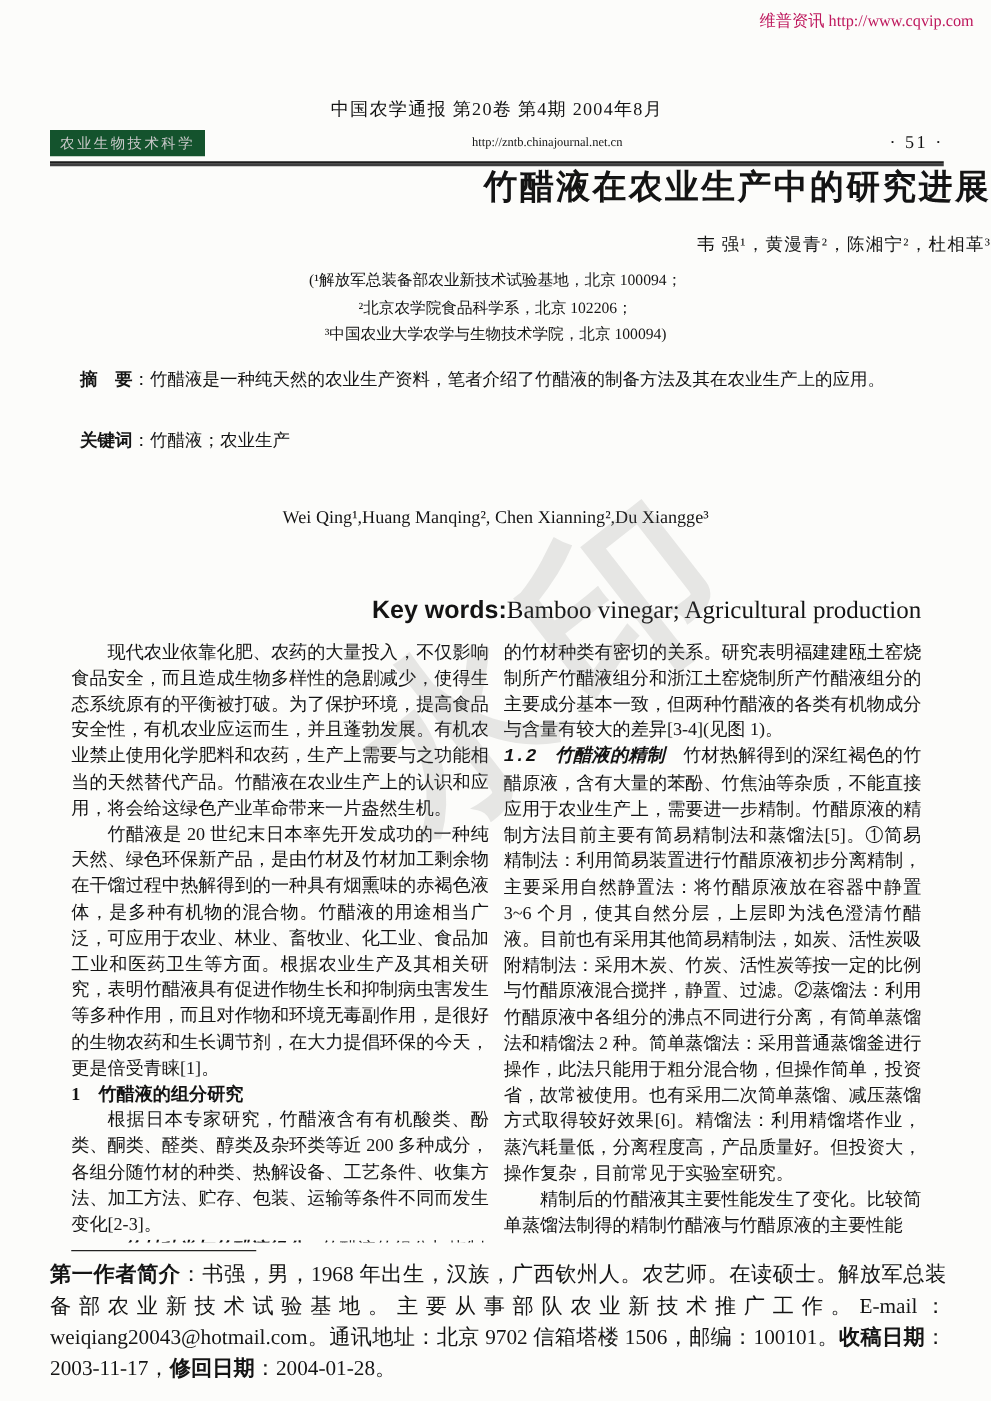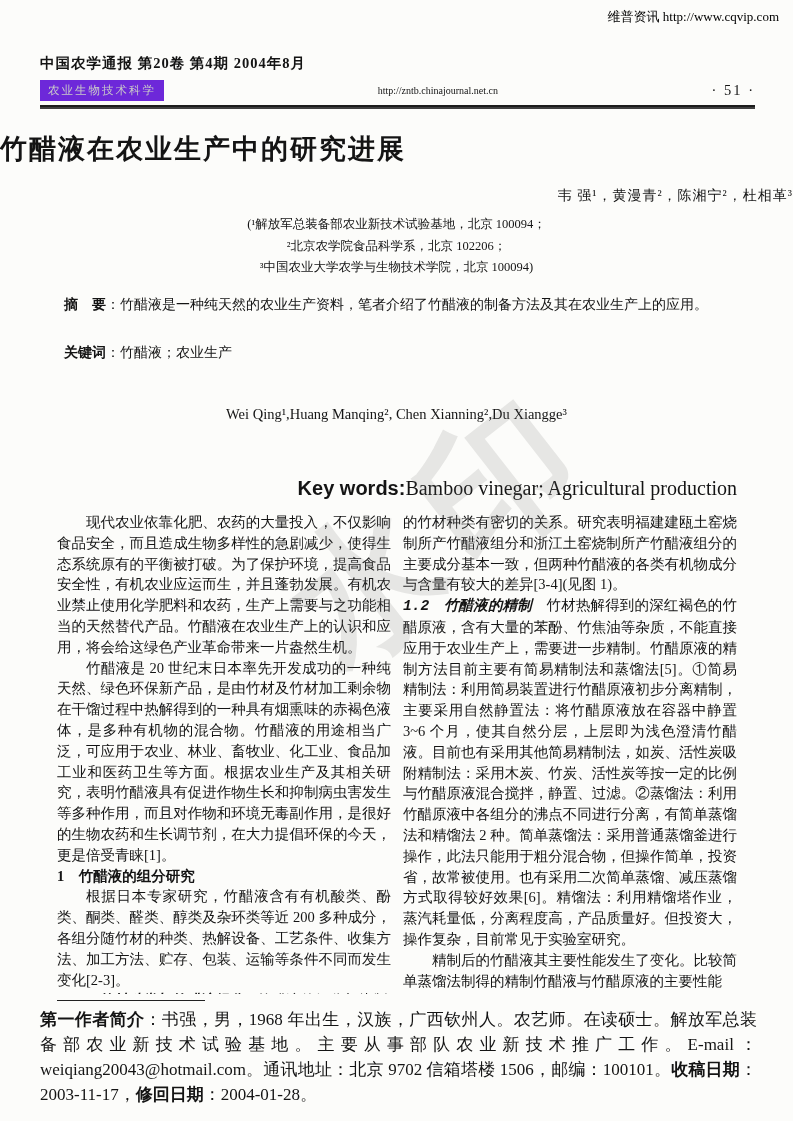--- a/index.html
+++ b/index.html
@@ -2,32 +2,32 @@
 <html><head>
 <meta charset="utf-8">
 <style>
   * { margin:0; padding:0; box-sizing:border-box; }
   html,body { background:#e8e8e6; }
   .page {
     position:relative; width:793px; height:1121px; margin:0 auto;
     background:#fcfcfa; color:#141414; overflow:hidden;
     font-family:"Liberation Serif","DejaVu Serif",serif;
   }
-  .scan-credit { position:absolute; top:8px; right:14px; font-size:13px; color:#000000; }
+  .scan-credit { position:absolute; top:8px; right:14px; font-size:13px; color:#be185d; }
   .header { position:absolute; top:54px; left:40px; right:38px; }
-  .journal-line { font-size:14.5px; font-weight:bold; letter-spacing:1px; }
+  .journal-line { text-align:center; font-size:14.5px; font-weight:normal; letter-spacing:1px;margin-top:24px; }
   .header-row { display:flex; align-items:center; margin-top:7px; }
   .section-badge {
-    background:#6d28d9; color:#c9c9c9; font-size:11.5px; letter-spacing:2px;
+    background:#14532d; color:#c9c9c9; font-size:11.5px; letter-spacing:2px;
     padding:3px 8px; white-space:nowrap;
   }
   .site-url { flex:1; text-align:center; font-size:10px; }
   .page-num { font-size:14.5px; white-space:nowrap; letter-spacing:2px; }
   .double-rule { margin-top:4px; height:1.5px; border-top:2.5px solid #1c1c1c; border-bottom:2.5px solid #3f3f3f; }
-  .title { position:absolute; top:131px; left:0; right:0; text-align:left;
+  .title { position:absolute; top:131px; left:0; right:0; text-align:right;
     font-size:27px; font-weight:bold; letter-spacing:2px; }
   .authors { position:absolute; top:187px; left:0; right:0; text-align:right;
     font-size:14px; letter-spacing:1px; }
   .affils { position:absolute; top:214px; left:0; right:0; text-align:center;
     font-size:12.5px; line-height:21.5px; }
   .zh-abstract { position:absolute; top:292px; left:64px; right:56px;
     font-size:14px; line-height:26px; text-align:justify; }
   .zh-keywords { position:absolute; top:344px; left:64px; right:56px; font-size:14px; }
   .b { font-weight:bold; }
   .sans { font-family:"Liberation Sans","DejaVu Sans",sans-serif; }

